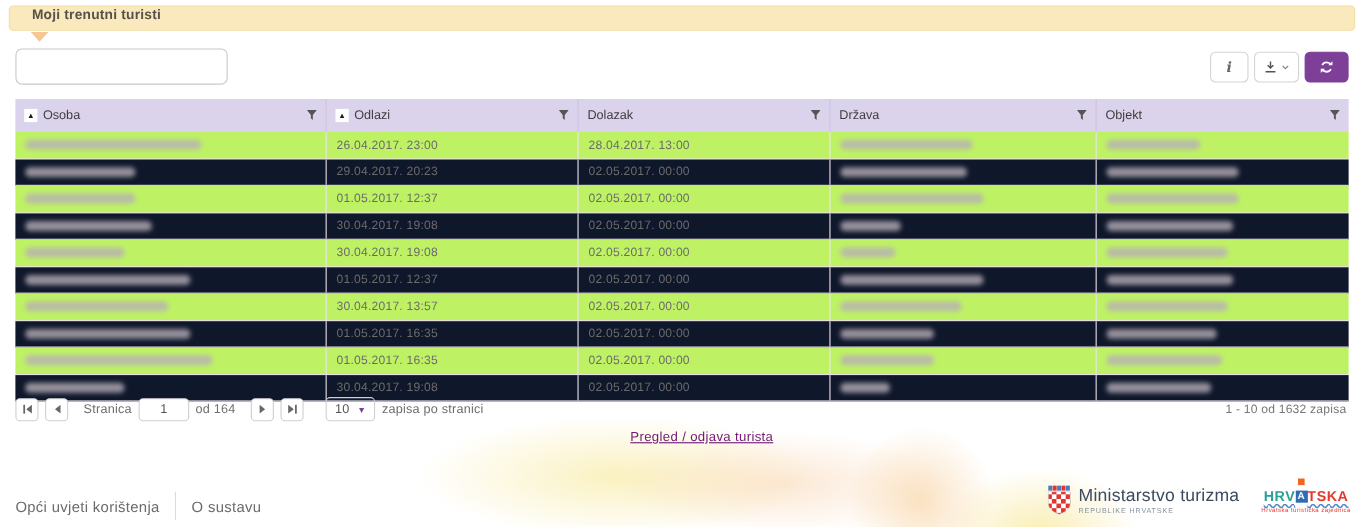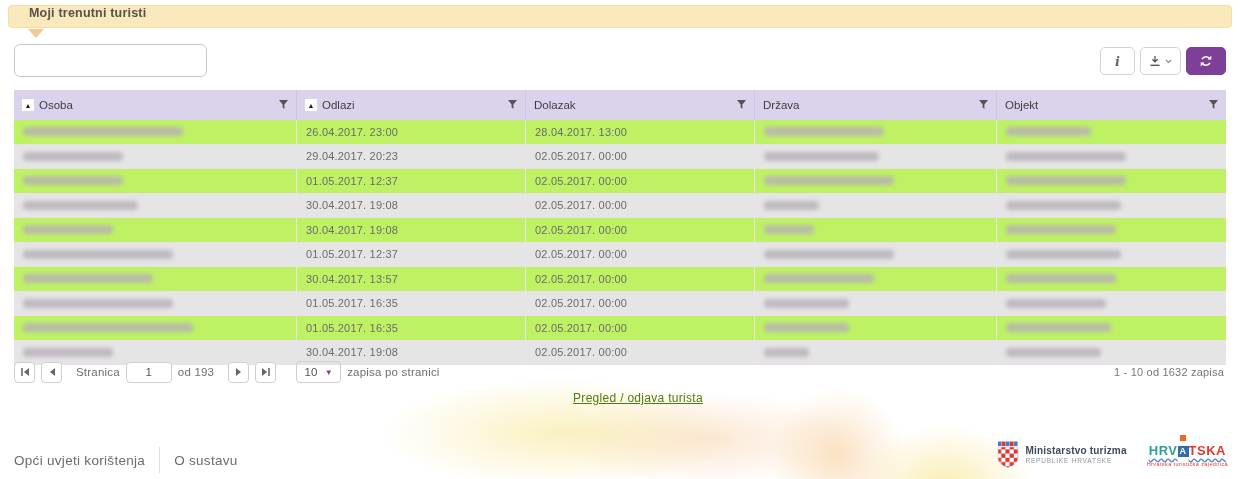--- a/index.html
+++ b/index.html
@@ -44,21 +44,21 @@
   .hcell { display:flex; align-items:center; gap:5px; padding:0 8px;
            font-size:11.5px; color:#3e3e3e; cursor:pointer;
            border-right:1px solid #cdc5e2; }
   .hcell:last-child { border-right:none; }
   .hcell .flexspace { flex:1; }
   .sortbox { width:12px; height:12px; background:#fff; display:flex; align-items:center;
              justify-content:center; font-size:7px; color:#1a1a1a; }
   .c0{width:283px;} .c1{width:229px;} .c2{width:229px;} .c3{width:242px;} .c4{flex:1;}
   .trow { display:flex; height:24.5px; background:#bef264; border-bottom:1px solid #eadfе8;
           border-bottom:1px solid #eadfe8; align-items:stretch; }
-  .trow.alt { background:#e5e5e5;text-align:center; }
+  .trow.alt { background:#0f172a;text-align:center; }
   .tcell { display:flex; align-items:center; padding:0 9px; font-size:11px; color:#6b6b6b;
            border-right:1px solid #ece3ee; letter-spacing:.2px; }
   .tcell:last-child { border-right:none; }
   .redact { display:inline-block; height:9px; border-radius:4px; background:#b7aeb8;
             filter:blur(2.3px); opacity:.8; }
 
   
   .pager { position:absolute; left:14px; top:361px; display:flex; align-items:center;
            gap:6px; font-size:11.5px; color:#6e6e6e; z-index:2; letter-spacing:.2px; }
   .pbtn { width:21px; height:21px; background:#fff; border:1px solid #cfcfcf; border-radius:4px;
@@ -67,31 +67,31 @@
           text-align:center; font-size:11.5px; color:#555; outline:none; }
   .pagesize { width:45px; height:22px; border:1px solid #cfcfcf; border-radius:4px;
           display:flex; align-items:center; justify-content:center; gap:7px;
           font-size:11.5px; color:#555; cursor:pointer; margin-left:14px; }
   .pagesize .caret { font-size:8px; color:#7d3f98; }
   .records { position:absolute; right:16px; top:366px; font-size:11px; color:#777;
           z-index:2; letter-spacing:.2px; }
 
   
   .central-link { position:absolute; left:0; right:0; top:388px; text-align:center; z-index:2; }
-  .central-link a { color:#4d7c0f; font-size:12px; letter-spacing:.3px;margin-left:36px; }
+  .central-link a { color:#701a75; font-size:12px; letter-spacing:.3px;margin-left:36px; }
 
   
   .footer-links { position:absolute; left:14px; top:447px; display:flex; align-items:center;
           gap:14px; z-index:2; }
   .footer-links a { color:#6b6b6b; font-size:13.5px; text-decoration:none; letter-spacing:.3px; }
   .fsep { width:1px; height:26px; background:#dcdcdc; }
   .logos { position:absolute; right:12px; top:441px; display:flex; align-items:center;
           gap:20px; z-index:2; }
   .ministry { display:flex; align-items:center; gap:6px; }
-  .ministry-text .l1 { font-size:10px; color:#3c4a5e; font-weight:bold; letter-spacing:.2px; }
+  .ministry-text .l1 { font-size:16px; color:#3c4a5e; font-weight:normal; letter-spacing:.2px; }
   .ministry-text .l2 { font-size:6.5px; color:#8b94a4; letter-spacing:.8px; margin-top:1px; }
   .htz { text-align:center; }
   .htz-word { font-size:13px; font-weight:bold; letter-spacing:.5px;
               text-decoration:underline wavy #4f86c6; text-underline-offset:3px;
               white-space:nowrap; }
   .htz-word .g { color:#2d9f94; }
   .htz-word .r { color:#e23a2e; }
   .a-wrap { position:relative; display:inline-block; }
   .a-sq { display:inline-block; width:11px; height:11px; background:#2e6db4; color:#fff;
           font-size:9px; line-height:11px; text-align:center; vertical-align:1px; }
@@ -316,21 +316,21 @@
         <path d="M9 1L3.9 5 9 9z" fill="#666"></path>
       </svg>
   </div>
   <div class="pbtn">
     <svg width="10" height="10" viewBox="0 0 10 10">
         <path d="M8 1L3 5l5 4z" fill="#666"></path>
       </svg>
   </div>
   <span style="margin-left:8px;">Stranica</span>
   <input class="page-input" value="1" style="">
-  <span>od 193</span>
+  <span>od 164</span>
   <div class="pbtn" style="margin-left:8px;">
     <svg width="10" height="10" viewBox="0 0 10 10">
         <path d="M2 1l5 4-5 4z" fill="#666"></path>
       </svg>
   </div>
   <div class="pbtn">
     <svg width="10" height="10" viewBox="0 0 10 10">
         <path d="M1 1l5.1 4L1 9z" fill="#666"></path>
         <rect x="7.2" y="1" width="1.6" height="8" fill="#666"></rect>
       </svg>

